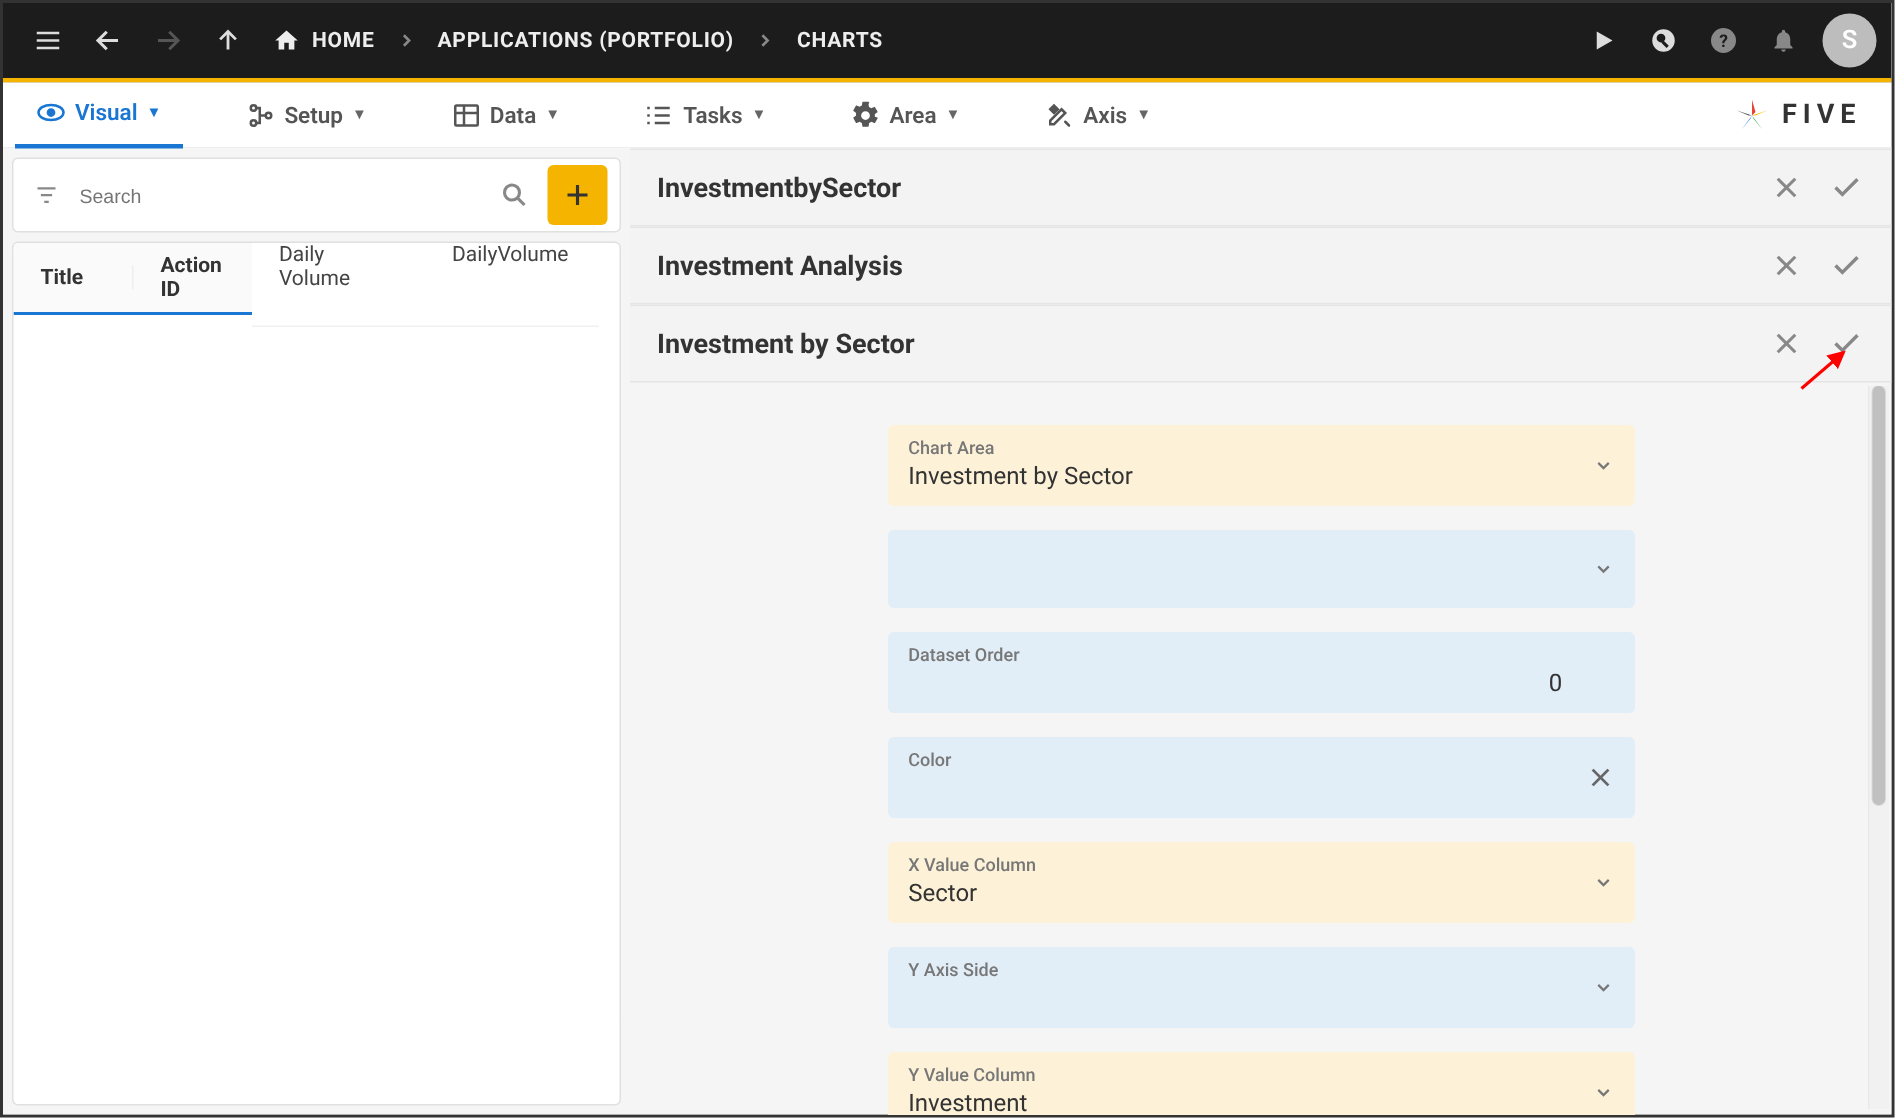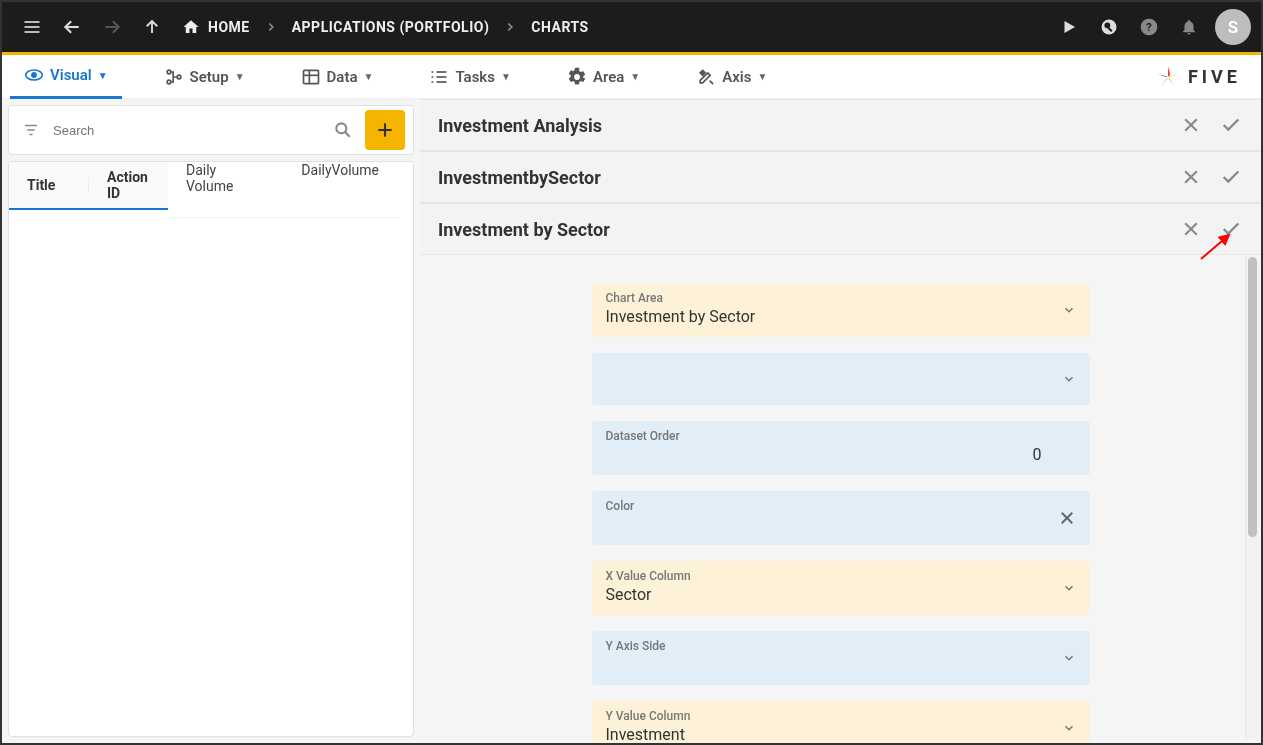--- a/index.html
+++ b/index.html
@@ -282,37 +282,37 @@
       </div>
       <div class="grid-row">
         <div class="col">Daily Volume</div>
         <div class="col">DailyVolume</div>
       </div>
     </div>
   </div>
 
   <div class="right">
     <div class="panel-head">
-      <span>Investment Analysis</span>
+      <span>InvestmentbySector</span>
       <div class="actions">
         <span class="act">
             <svg width="20" height="20" viewBox="0 0 24 24" stroke="#888" stroke-width="2.5">
               <line x1="5" y1="5" x2="19" y2="19"></line>
               <line x1="19" y1="5" x2="5" y2="19"></line>
             </svg>
           </span>
         <span class="act">
             <svg width="22" height="22" viewBox="0 0 24 24" fill="none" stroke="#888" stroke-width="2.5">
               <polyline points="4 12 9 17 20 6"></polyline>
             </svg>
           </span>
       </div>
     </div>
     <div class="panel-head">
-      <span>InvestmentbySector</span>
+      <span>Investment Analysis</span>
       <div class="actions">
         <span class="act">
             <svg width="20" height="20" viewBox="0 0 24 24" stroke="#888" stroke-width="2.5">
               <line x1="5" y1="5" x2="19" y2="19"></line>
               <line x1="19" y1="5" x2="5" y2="19"></line>
             </svg>
           </span>
         <span class="act">
             <svg width="22" height="22" viewBox="0 0 24 24" fill="none" stroke="#888" stroke-width="2.5">
               <polyline points="4 12 9 17 20 6"></polyline>

